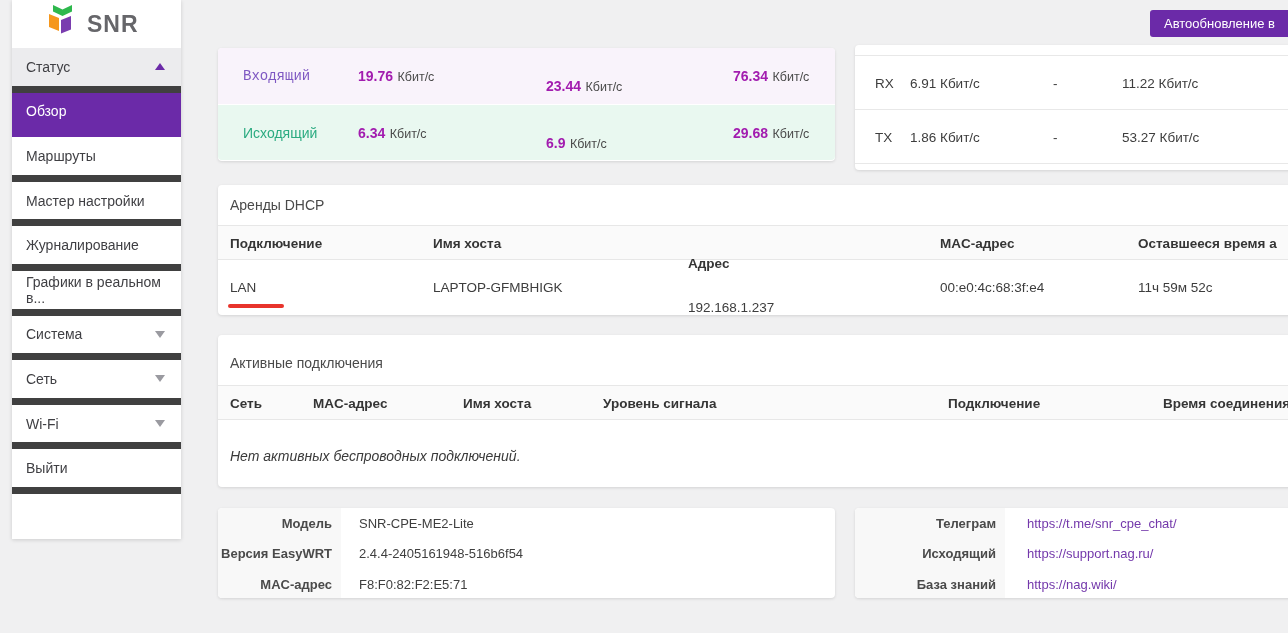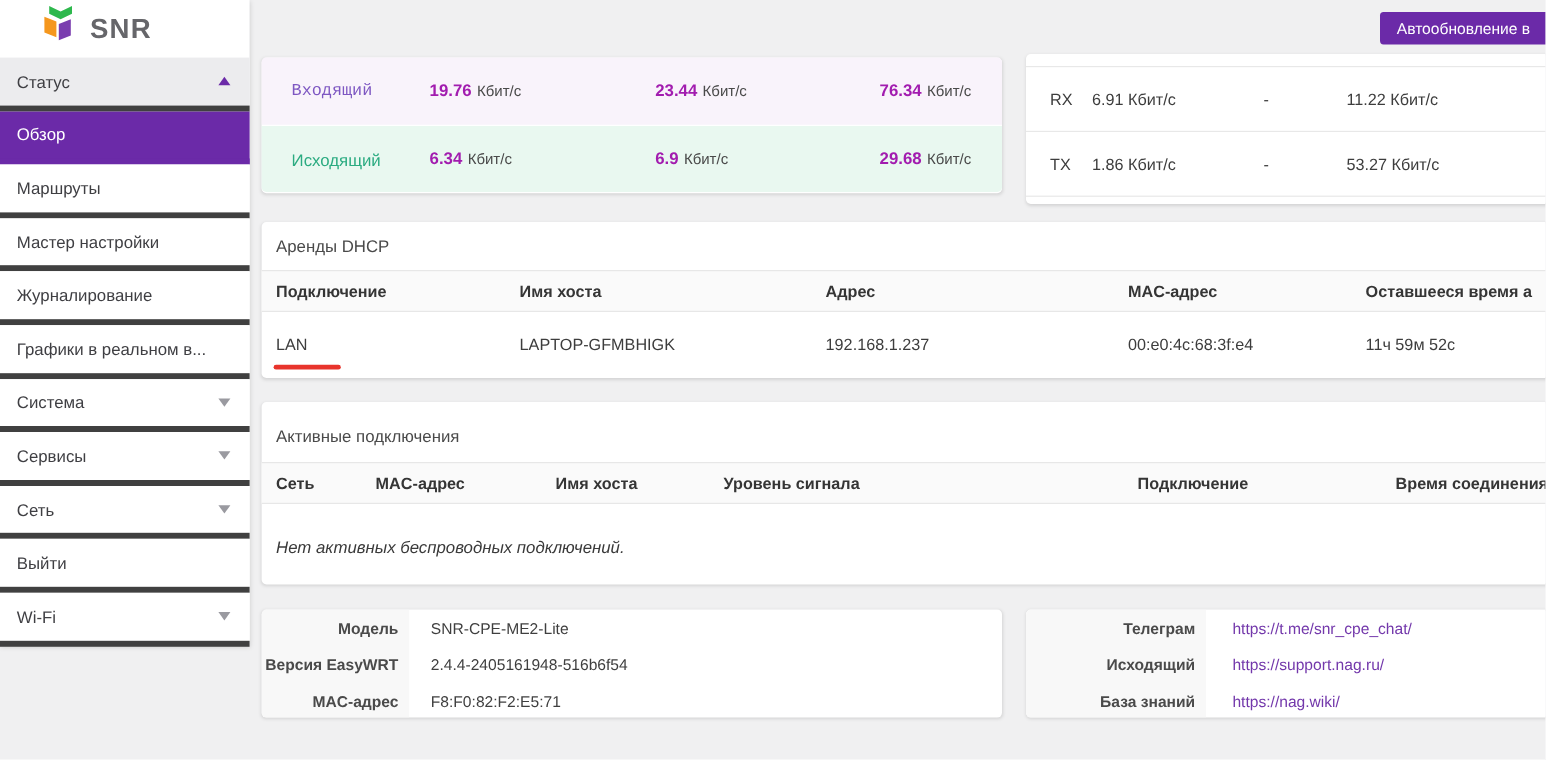--- a/index.html
+++ b/index.html
@@ -4,29 +4,29 @@
 <style>
   * { margin:0; padding:0; box-sizing:border-box; }
   html,body { width:1288px; height:633px; }
   .page {
     position:relative; width:1288px; height:633px; overflow:hidden;
     background:#f0f0f1; font-family:"Liberation Sans", sans-serif; color:#3d3d3d;
   }
 
   
   .sidebar {
-    position:absolute; left:0; top:0; width:208px; height:539px;
+    position:absolute; left:12px; top:0; width:169px; height:539px;
     background:#ffffff; box-shadow:0 1px 4px rgba(0,0,0,.15); z-index:5;
   }
   .logo-row { height:48px; display:flex; align-items:center; padding-left:36px; cursor:pointer; }
   .logo-text { font-size:23px; font-weight:bold; color:#66666a; letter-spacing:1px; margin-left:9px; }
   .menu-item {
     position:relative; height:44.6px; display:flex; align-items:center;
     padding:0 16px 0 14px; font-size:14px; color:#3f3f43;
-    border-bottom:5px solid #404040; cursor:pointer; background:#fff;
+    border-bottom:7px solid #404040; cursor:pointer; background:#fff;
   }
   .menu-item .spacer { flex:1; }
   .menu-item.group-open { background:#ececee; }
   .menu-item.active { background:#6b2aa8; color:#ffffff; border-bottom-color:#6b2aa8; }
   .tri { width:0; height:0; border-left:5px solid transparent; border-right:5px solid transparent; }
   .tri.up   { border-bottom:7px solid #6b2aa8; }
   .tri.down { border-top:7px solid #9a9aa0; }
 
   
   .autorefresh {
@@ -42,41 +42,41 @@
   .abs { position:absolute; top:50%; transform:translateY(-50%); white-space:nowrap; }
 
   
   .traffic { left:218px; top:48px; width:617px; height:113px; }
   .t-row { position:relative; height:56px; }
   .t-row.in  { background:#f9f3fb; border-radius:4px 4px 0 0; }
   .t-row.out { background:#e9f8f0; border-radius:0 0 4px 4px; border-top:1px solid #ffffff; }
   .t-label { left:25px; font-size:14px; }
   .in  .t-label { color:#7e57c2;font-family:Liberation Mono, monospace; }
   .out .t-label { color:#2bab81; }
-  .t-v1 { left:140px; } .t-v2 { left:328px; } .t-v3 { left:515px; }
+  .t-v1 { left:140px; } .t-v2 { left:328px;margin-top:10px; } .t-v3 { left:515px; }
   .t-num  { font-size:14px; font-weight:bold; color:#a21caf; }
   .t-unit { font-size:12.5px; color:#4a4a4a; }
 
   
   .rxtx { left:855px; top:45px; width:520px; height:125px; }
   .rxtx .strip { height:11px; border-bottom:1px solid #e8e8e8; }
   .s-row { position:relative; height:54px; border-bottom:1px solid #e8e8e8; font-size:13.5px; }
   .s-label { left:20px; } .s-v1 { left:55px; } .s-dash { left:198px; } .s-v2 { left:267px; }
 
   
   .thead { position:relative; background:#fafafa; border-top:1px solid #e7e7e7; border-bottom:1px solid #e7e7e7; }
   .thead span { font-size:13.5px; font-weight:bold; color:#353535; }
   .trow { position:relative; font-size:13.5px; color:#3d3d3d; }
 
   .dhcp { left:218px; top:185px; width:1250px; height:130px; }
   .dhcp .title-row { position:relative; height:40px; }
   .dhcp .card-title { position:absolute; left:12px; top:50%; transform:translateY(-50%); }
   .dhcp .thead { height:35px; }
   .dhcp .trow  { height:54px; }
-  .dhcp .c1 { left:12px; } .dhcp .c2 { left:215px; } .dhcp .c3 { left:470px; }
+  .dhcp .c1 { left:12px; } .dhcp .c2 { left:215px; } .dhcp .c3 { left:470px;margin-top:20px; }
   .dhcp .c4 { left:722px; } .dhcp .c5 { left:920px; }
   .red-underline {
     position:absolute; left:10px; bottom:6px; width:56px; height:4px;
     background:#e8342c; border-radius:2px;
   }
 
   .activeconn { left:218px; top:335px; width:1250px; height:152px; }
   .activeconn .title-row { position:relative; height:50px; }
   .activeconn .card-title { position:absolute; left:12px; top:55%; transform:translateY(-50%); }
   .activeconn .thead { height:35px; }
@@ -136,36 +136,31 @@
       </div>
       <div class="menu-item">
         <span>Графики в реальном в...</span>
       </div>
       <div class="menu-item">
         <span>Система</span>
         <span class="spacer"></span>
         <span class="tri down"></span>
       </div>
       <div class="menu-item">
-        <span>Сервисы</span>
+        <span>Сеть</span>
         <span class="spacer"></span>
         <span class="tri down"></span>
       </div>
       <div class="menu-item">
-        <span>Сеть</span>
+        <span>Wi-Fi</span>
         <span class="spacer"></span>
         <span class="tri down"></span>
       </div>
       <div class="menu-item">
         <span>Выйти</span>
-      </div>
-      <div class="menu-item">
-        <span>Wi-Fi</span>
-        <span class="spacer"></span>
-        <span class="tri down"></span>
       </div>
     </nav>
   </aside>
 
   <button class="autorefresh">Автообновление в</button>
 
   <section class="card traffic">
     <div class="t-row in">
       <span class="abs t-label">Входящий</span>
       <span class="abs t-v1"><b class="t-num">19.76</b> <span class="t-unit">Кбит/с</span></span>

